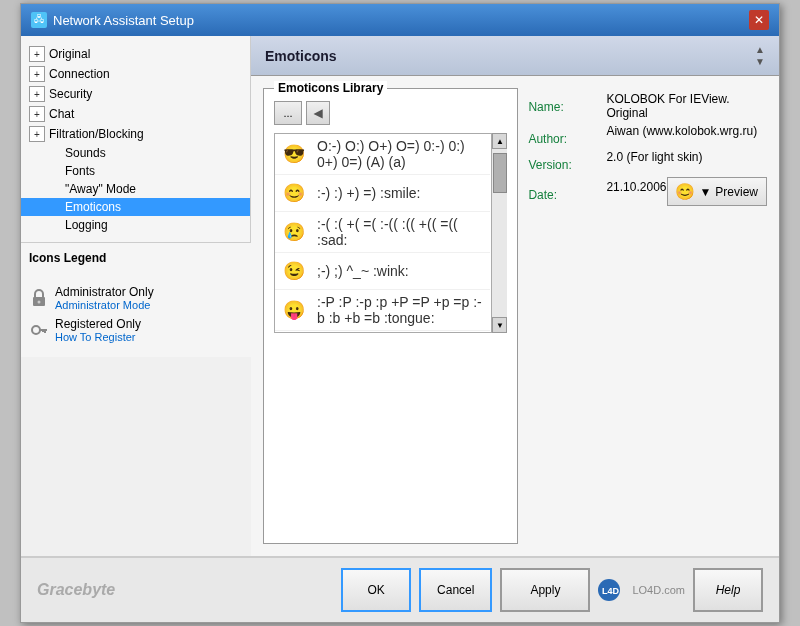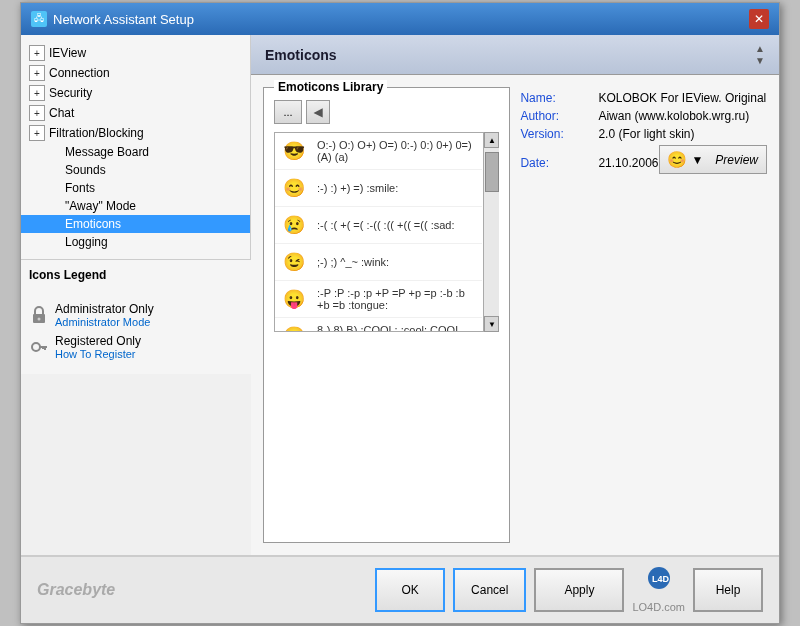--- a/index.html
+++ b/index.html
@@ -221,21 +221,21 @@
       width: 28px;
       height: 28px;
       flex-shrink: 0;
       display: flex;
       align-items: center;
       justify-content: center;
       font-size: 18px;
     }
     .emote-codes {
       color: #333;
-      font-size: 11px;
+      font-size: 14px;
     }
     .list-scrollbar {
       position: absolute;
       right: 0;
       top: 0;
       bottom: 0;
       width: 16px;
       background: #e8e8e8;
       border-left: 1px solid #aaa;
       display: flex;
@@ -258,21 +258,21 @@
       border: 1px solid #888;
       margin-top: 4px;
     }
     .info-section {
       display: grid;
       grid-template-columns: 70px 1fr;
       gap: 4px 8px;
       font-size: 12px;
       padding: 4px 0;
     }
-    .info-label { color: #1d4ed8; font-weight: normal; }
+    .info-label { color: #15803d; font-weight: normal; margin-top: 8px; }
     .info-value { color: #000000; }
     .info-bottom-row {
       display: flex;
       justify-content: space-between;
       align-items: flex-end;
     }
     .preview-btn {
       display: flex;
       align-items: center;
       gap: 0;
@@ -316,28 +316,28 @@
       font-size: 12px;
       color: #000;
     }
     .btn-apply {
       min-width: 90px;
       border: 2px solid #999;
     }
     .btn-help {
       min-width: 70px;
       border: 2px solid #999;
+      font-style: italic;
     }
     .lo4d-watermark {
       font-size: 11px;
       color: #888;
       display: flex;
       align-items: center;
       gap: 12px;
-      flex-direction: column;
     }
   </style>
 </head>
 <body>
 
 <div class="window">
 
   <div class="title-bar">
     <div class="title-bar-left">
       <div class="window-icon">🖧</div>
@@ -346,21 +346,21 @@
     <button class="close-btn">✕</button>
   </div>
 
   <div class="main-content">
 
     <div style="width:230px; display:flex; flex-direction:column;">
       <div class="sidebar">
 
         <div class="tree-item">
           <div class="expander">+</div>
-          <span>IEView</span>
+          <span>Original</span>
         </div>
 
         <div class="tree-item">
           <div class="expander">+</div>
           <span>Connection</span>
         </div>
 
         <div class="tree-item">
           <div class="expander">+</div>
           <span>Security</span>
@@ -369,24 +369,20 @@
         <div class="tree-item">
           <div class="expander">+</div>
           <span>Chat</span>
         </div>
 
         <div class="tree-item">
           <div class="expander">+</div>
           <span>Filtration/Blocking</span>
         </div>
 
-        <div class="tree-item">
-          <div class="sub-indent"></div>
-          <span>Message Board</span>
-        </div>
 
         <div class="tree-item">
           <div class="sub-indent"></div>
           <span>Sounds</span>
         </div>
 
         <div class="tree-item">
           <div class="sub-indent"></div>
           <span>Fonts</span>
         </div>
@@ -502,21 +498,21 @@
             <span class="info-value">2.0 (For light skin)</span>
           </div>
           <div class="info-bottom-row">
             <div class="info-section" style="flex:1;">
               <span class="info-label">Date:</span>
               <span class="info-value">21.10.2006</span>
             </div>
             <button class="preview-btn">
               <span class="preview-btn-icon">😊</span>
               <span>▼</span>
-              <span style="margin-left:12px;font-style:italic;">Preview</span>
+              <span style="margin-left:4px;">Preview</span>
             </button>
           </div>
         </div>
       </div>
     </div>
   </div>
 
   <div class="footer">
     <div class="footer-left">
       <span class="gracebyte-text">Gracebyte</span>

